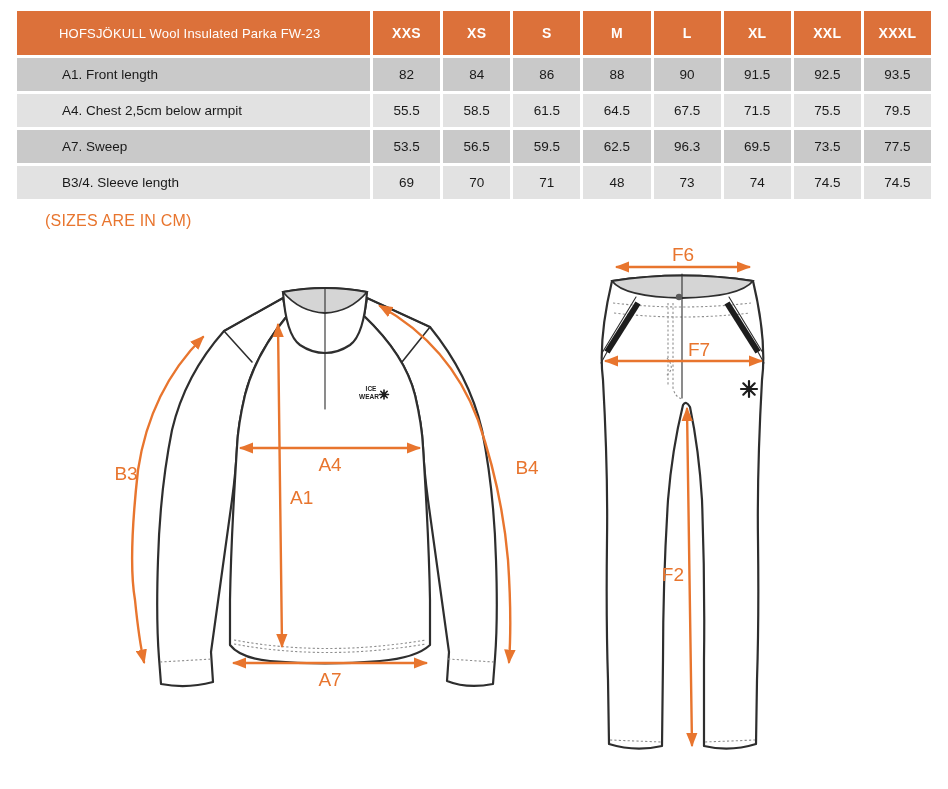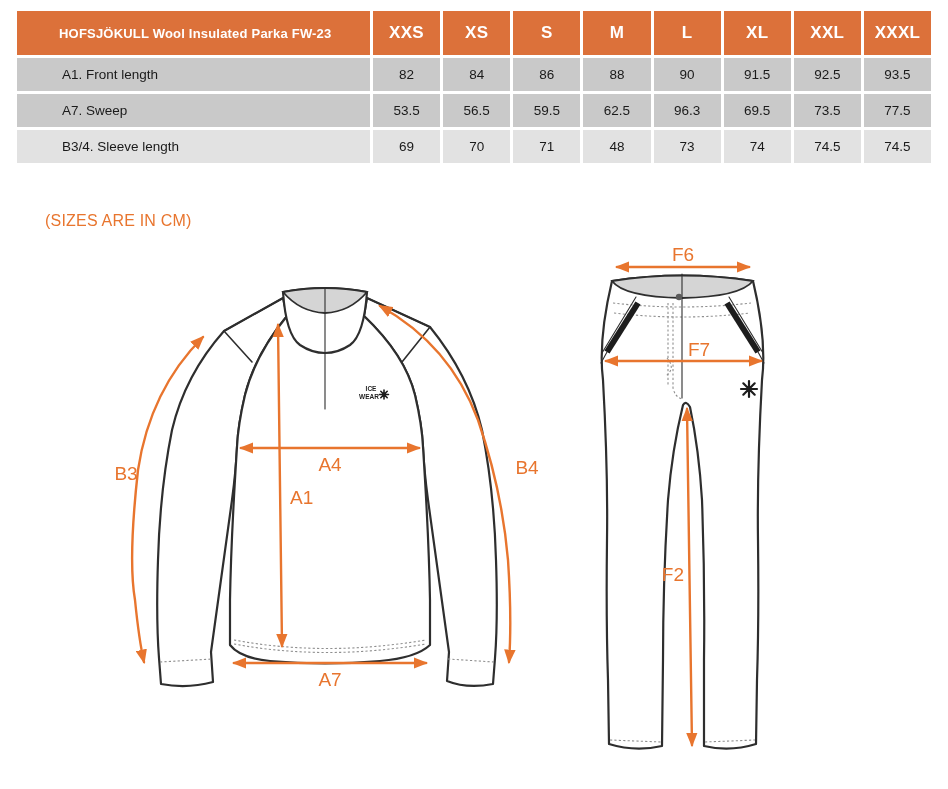--- a/index.html
+++ b/index.html
@@ -12,27 +12,27 @@
     --row-light:#E2E2E2;
     --outline:#2E2E2E;
     --collar-gray:#D5D5D5;
   }
   table.size-chart{
     position:absolute;left:14px;top:8px;width:920px;
     border-collapse:separate;border-spacing:3px;table-layout:fixed;
     font-size:13.5px;color:#1a1a1a;
   }
   table.size-chart th.title{
-    width:310px;background:var(--header-orange);color:#fff;font-weight:bold;
+    width:310px;background:var(--header-orange);color:#fff;font-weight:normal;
     text-align:left;padding-left:42px;height:42px;font-size:13px;
     white-space:nowrap;overflow:hidden;letter-spacing:.2px;
   }
   table.size-chart th.size{
     background:var(--header-orange);color:#fff;font-weight:bold;
-    text-align:center;height:42px;font-size:17px;letter-spacing:.3px;
+    text-align:center;height:42px;font-size:14px;letter-spacing:.3px;
   }
   table.size-chart td{height:31px;}
   table.size-chart td.label{text-align:left;padding-left:45px;white-space:nowrap;overflow:hidden;}
   table.size-chart td.val{text-align:center;}
   table.size-chart tr.dark td{background:var(--row-dark);}
   table.size-chart tr.light td{background:var(--row-light);}
   .units-note{
     position:absolute;left:45px;top:212px;color:var(--accent);
     font-size:16px;letter-spacing:.2px;
   }
@@ -73,20 +73,31 @@
         <td class="label">A1. Front length</td>
         <td class="val">82</td>
         <td class="val">84</td>
         <td class="val">86</td>
         <td class="val">88</td>
         <td class="val">90</td>
         <td class="val">91.5</td>
         <td class="val">92.5</td>
         <td class="val">93.5</td>
       </tr>
+      <tr class="light">
+        <td class="label">A4. Chest 2,5cm below armpit</td>
+        <td class="val">55.5</td>
+        <td class="val">58.5</td>
+        <td class="val">61.5</td>
+        <td class="val">64.5</td>
+        <td class="val">67.5</td>
+        <td class="val">71.5</td>
+        <td class="val">75.5</td>
+        <td class="val">79.5</td>
+      </tr>
       <tr class="dark">
         <td class="label">A7. Sweep</td>
         <td class="val">53.5</td>
         <td class="val">56.5</td>
         <td class="val">59.5</td>
         <td class="val">62.5</td>
         <td class="val">96.3</td>
         <td class="val">69.5</td>
         <td class="val">73.5</td>
         <td class="val">77.5</td>

